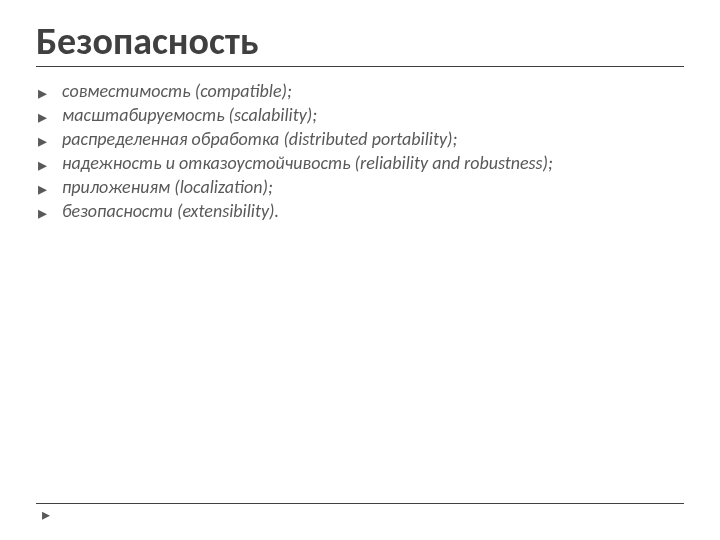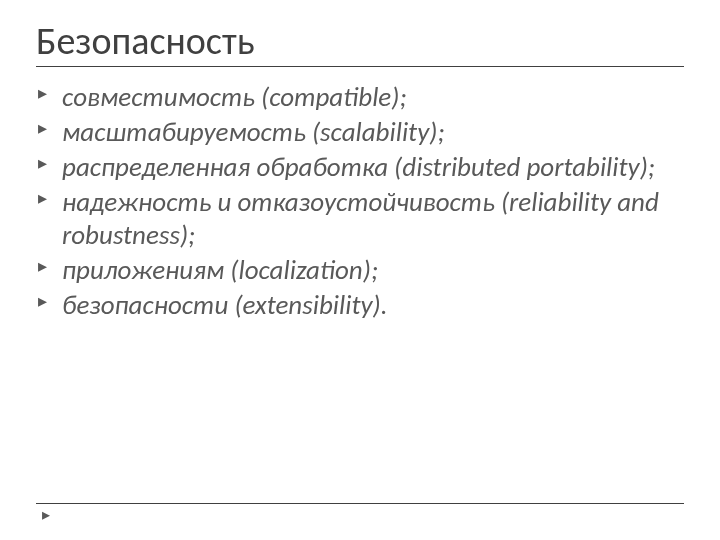--- a/index.html
+++ b/index.html
@@ -18,24 +18,24 @@
     height: 540px;
     padding: 18px 36px 18px 36px;
     position: relative;
   }
   .title {
     font-size: 38px;
     color: #404040;
     border-bottom: 1px solid #404040;
     padding-bottom: 2px;
     margin-bottom: 14px;
-    font-weight: 400;
+    font-weight: 700;
   }
   .content {
-    font-size: 27px;
+    font-size: 18px;
     line-height: 1.22;
     color: #595959;
   }
   ul.bullets {
     list-style: none;
     padding: 0;
     margin: 0;
   }
   ul.bullets > li {
     position: relative;

